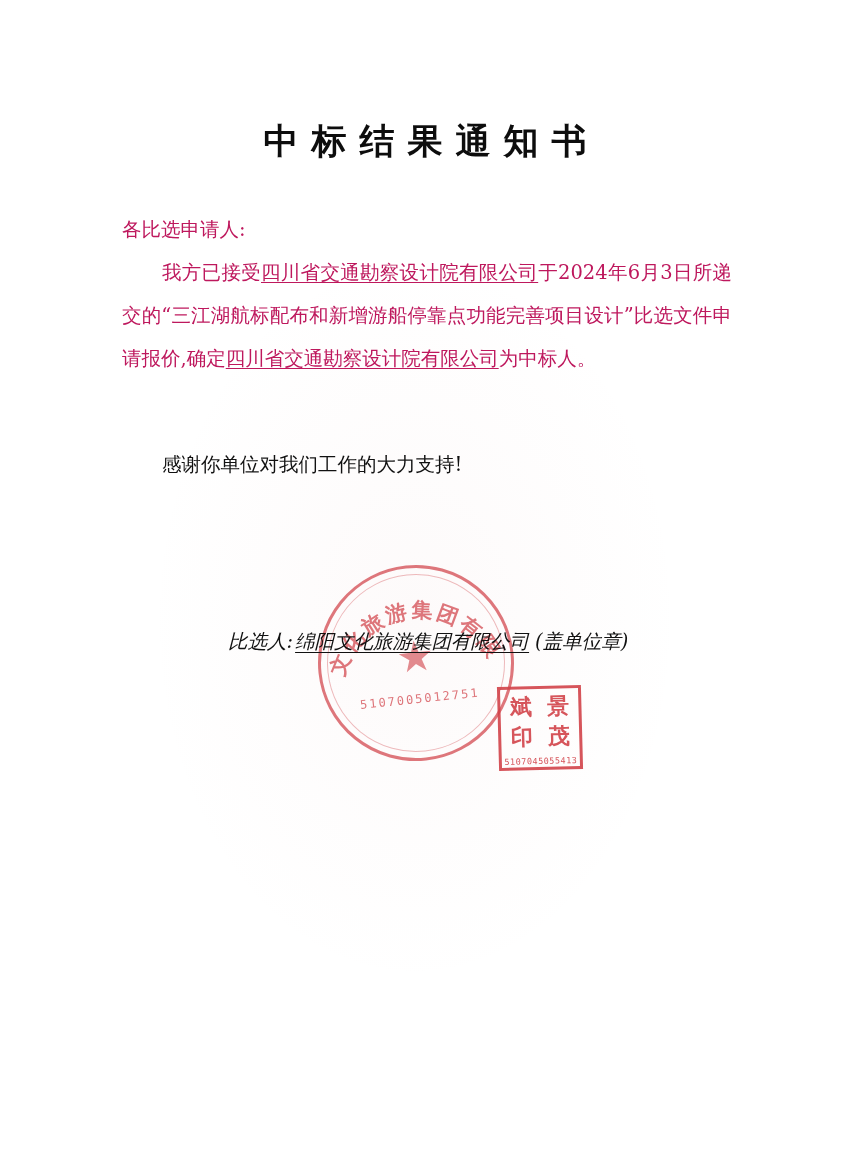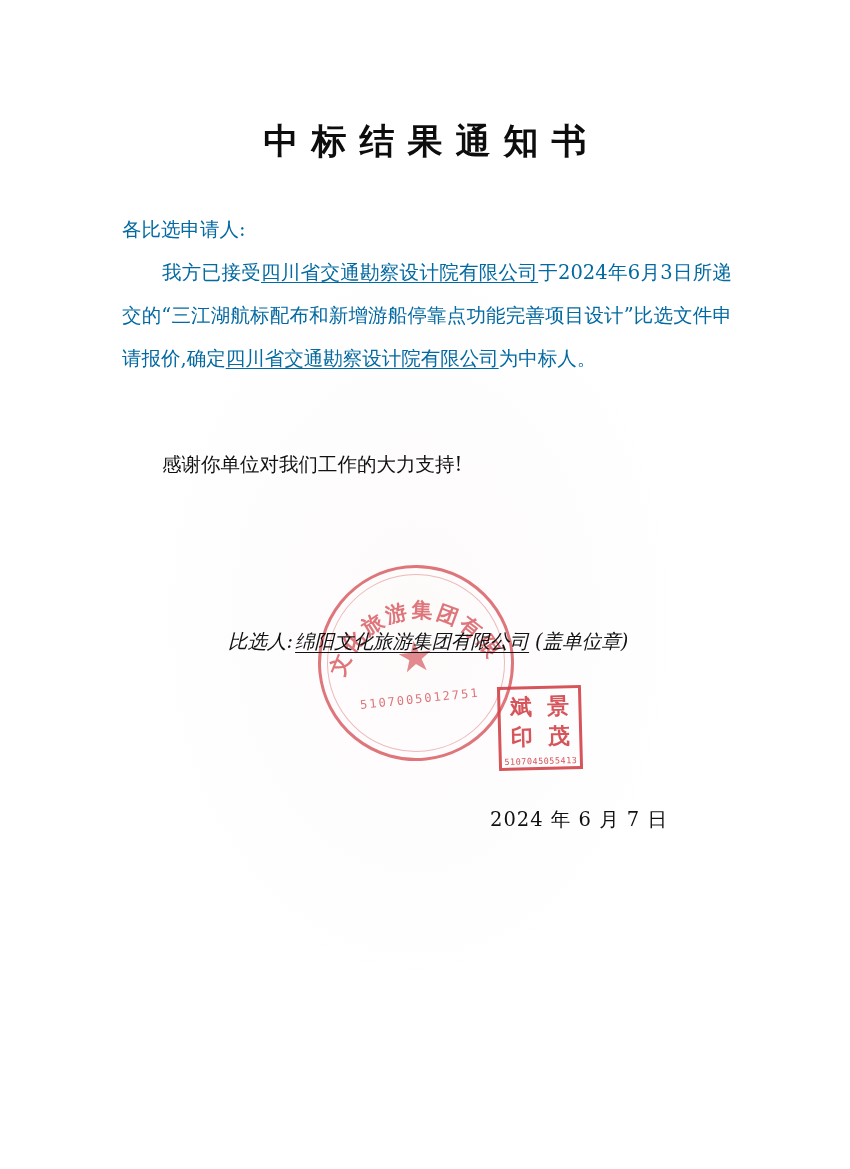--- a/index.html
+++ b/index.html
@@ -41,21 +41,21 @@
   }
 
   
   .body-block {
     position: absolute;
     left: 122px;
     top: 208px;
     width: 610px;
     font-size: 19.5px;
     line-height: 43px;
-    color: #0369a1;
+    color: #be185d;
   }
   .para {
     margin: 0;
     text-align: justify;
   }
   .indent2 {
     text-indent: 40px;
   }
   .u {
     text-decoration: underline;
@@ -265,15 +265,14 @@
   <div class="stamp-square">
     <div class="sq-chars">
       <span>斌</span>
       <span>景</span>
       <span>印</span>
       <span>茂</span>
     </div>
     <div class="sq-code">5107045055413</div>
   </div>
 
-  <div class="date-line">2024 年 6 月 7 日</div>
 
 </div>
 
 </body></html>

